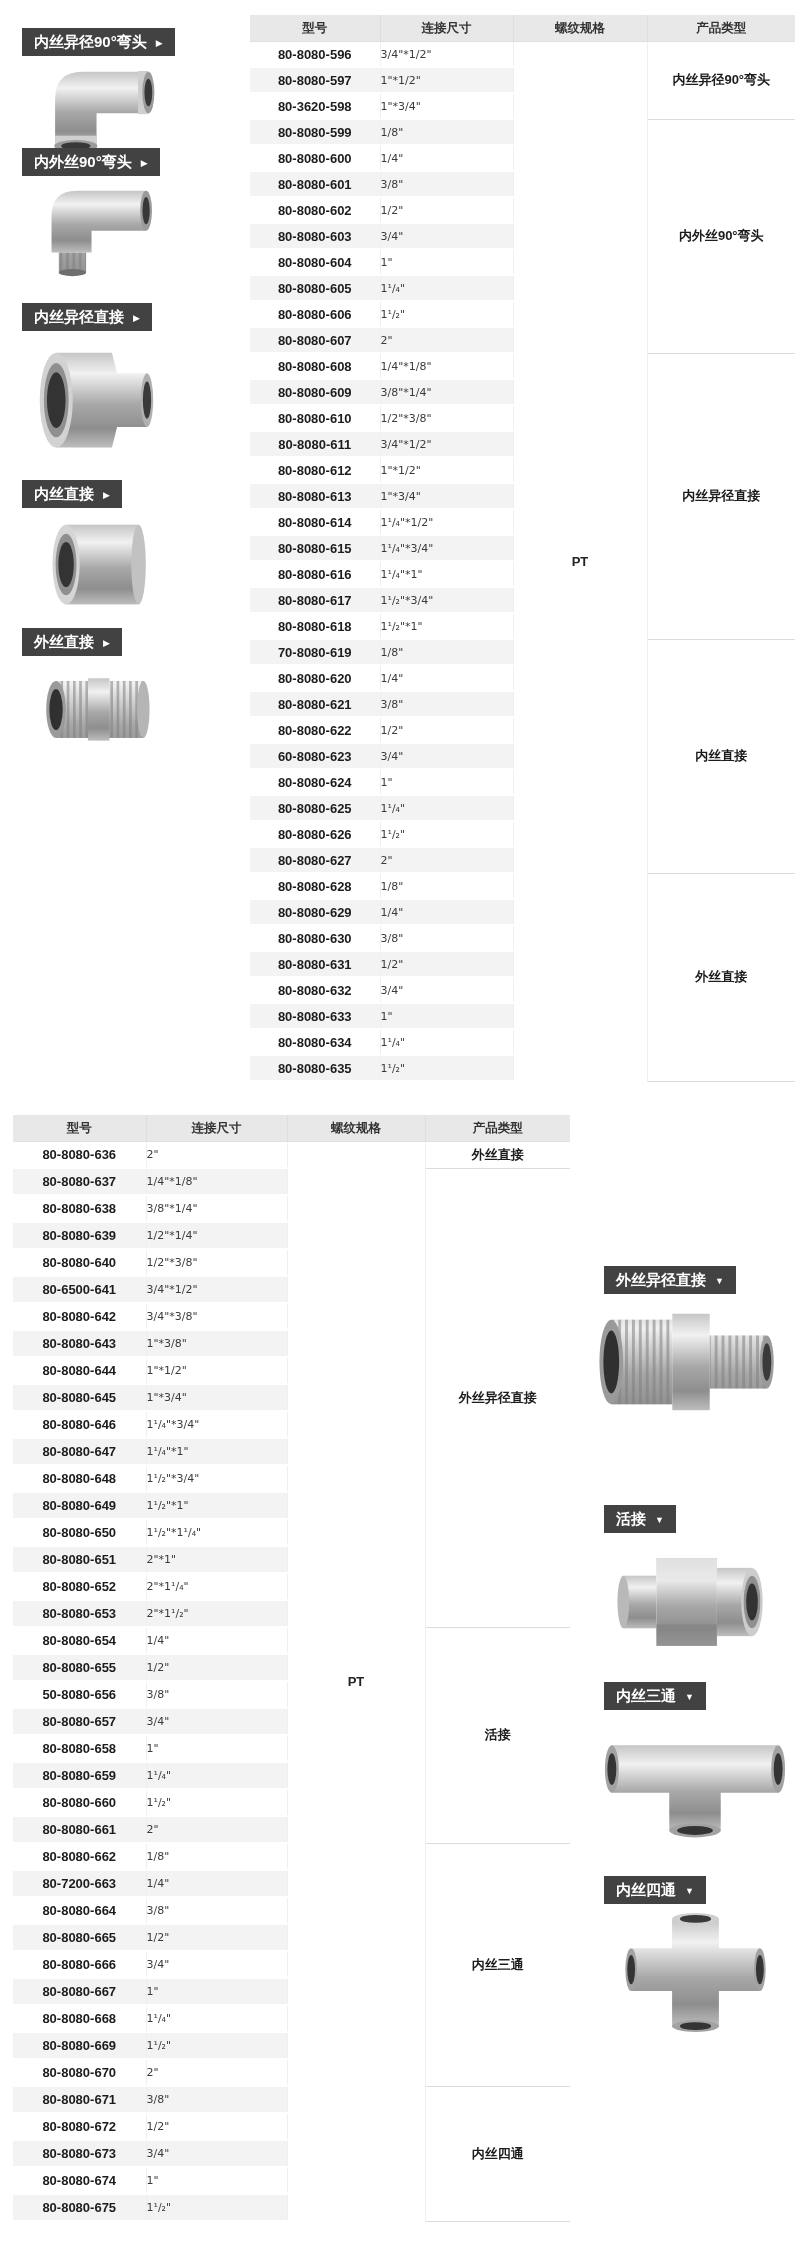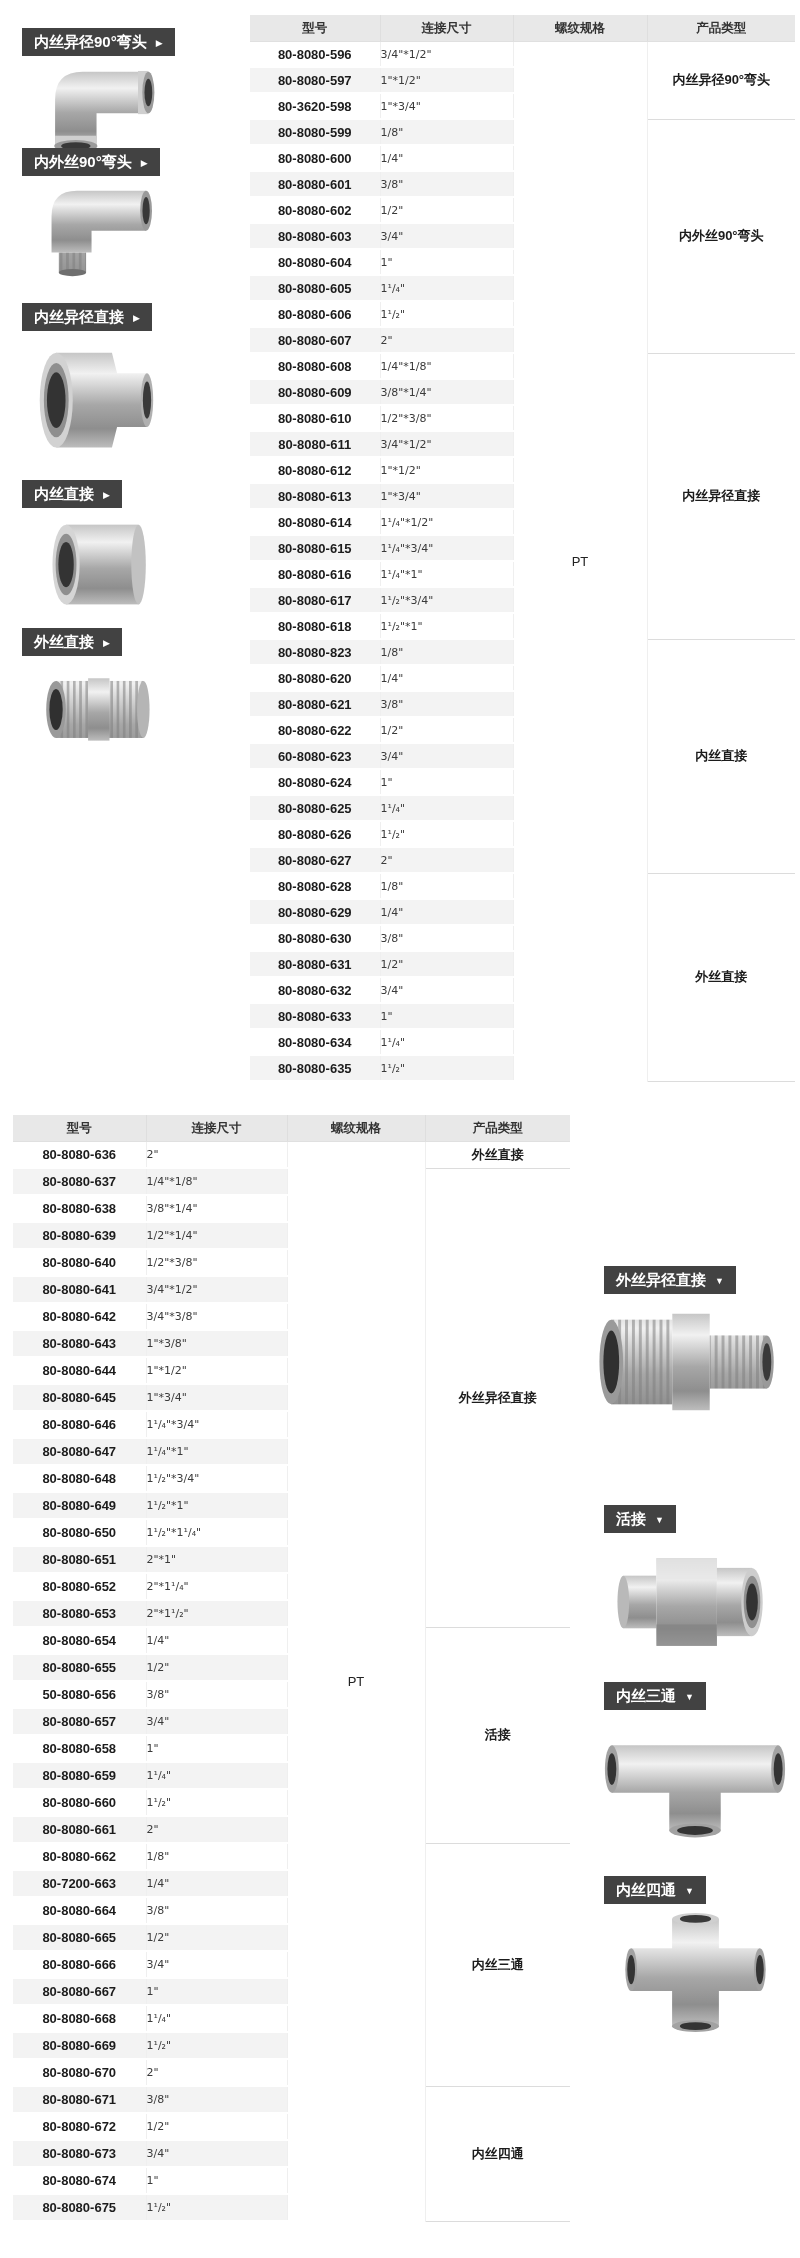--- a/index.html
+++ b/index.html
@@ -32,21 +32,21 @@
   }
   td.size-cell{
     font-size:11px;color:#3a3a3a;text-align:left;padding-left:36px;
     font-family:"DejaVu Sans","Liberation Sans",sans-serif;
     border-right:1px solid #efefef;border-bottom:2px solid #fff;height:24px;
   }
   #table2-mount td.model-cell,#table2-mount td.size-cell{height:25px;}
   tbody tr:nth-child(even) td.model-cell,
   tbody tr:nth-child(even) td.size-cell{background:#f3f3f3;}
   td.thread-spec-cell{
-    font-weight:normal;font-size:13px;color:#222;text-align:center;
+    font-weight:bold;font-size:13px;color:#222;text-align:center;
     background:#fff;border-right:1px solid #efefef;
   }
   td.product-type-cell{
     font-weight:bold;font-size:13px;color:#1c1c1c;text-align:center;
     background:#fff;border-bottom:1px solid #dcdcdc;
   }
 </style>
 </head>
 <body>
 
@@ -246,21 +246,21 @@
         </tr>
         <tr>
           <td class="model-cell">80-8080-617</td>
           <td class="size-cell">1¹/₂"*3/4"</td>
         </tr>
         <tr>
           <td class="model-cell">80-8080-618</td>
           <td class="size-cell">1¹/₂"*1"</td>
         </tr>
         <tr>
-          <td class="model-cell">80-8080-823</td>
+          <td class="model-cell">70-8080-619</td>
           <td class="size-cell">1/8"</td>
           <td class="product-type-cell" rowspan="9">内丝直接</td>
         </tr>
         <tr>
           <td class="model-cell">80-8080-620</td>
           <td class="size-cell">1/4"</td>
         </tr>
         <tr>
           <td class="model-cell">80-8080-621</td>
           <td class="size-cell">3/8"</td>
@@ -360,21 +360,21 @@
         </tr>
         <tr>
           <td class="model-cell">80-8080-639</td>
           <td class="size-cell">1/2"*1/4"</td>
         </tr>
         <tr>
           <td class="model-cell">80-8080-640</td>
           <td class="size-cell">1/2"*3/8"</td>
         </tr>
         <tr>
-          <td class="model-cell">80-8080-641</td>
+          <td class="model-cell">80-6500-641</td>
           <td class="size-cell">3/4"*1/2"</td>
         </tr>
         <tr>
           <td class="model-cell">80-8080-642</td>
           <td class="size-cell">3/4"*3/8"</td>
         </tr>
         <tr>
           <td class="model-cell">80-8080-643</td>
           <td class="size-cell">1"*3/8"</td>
         </tr>

